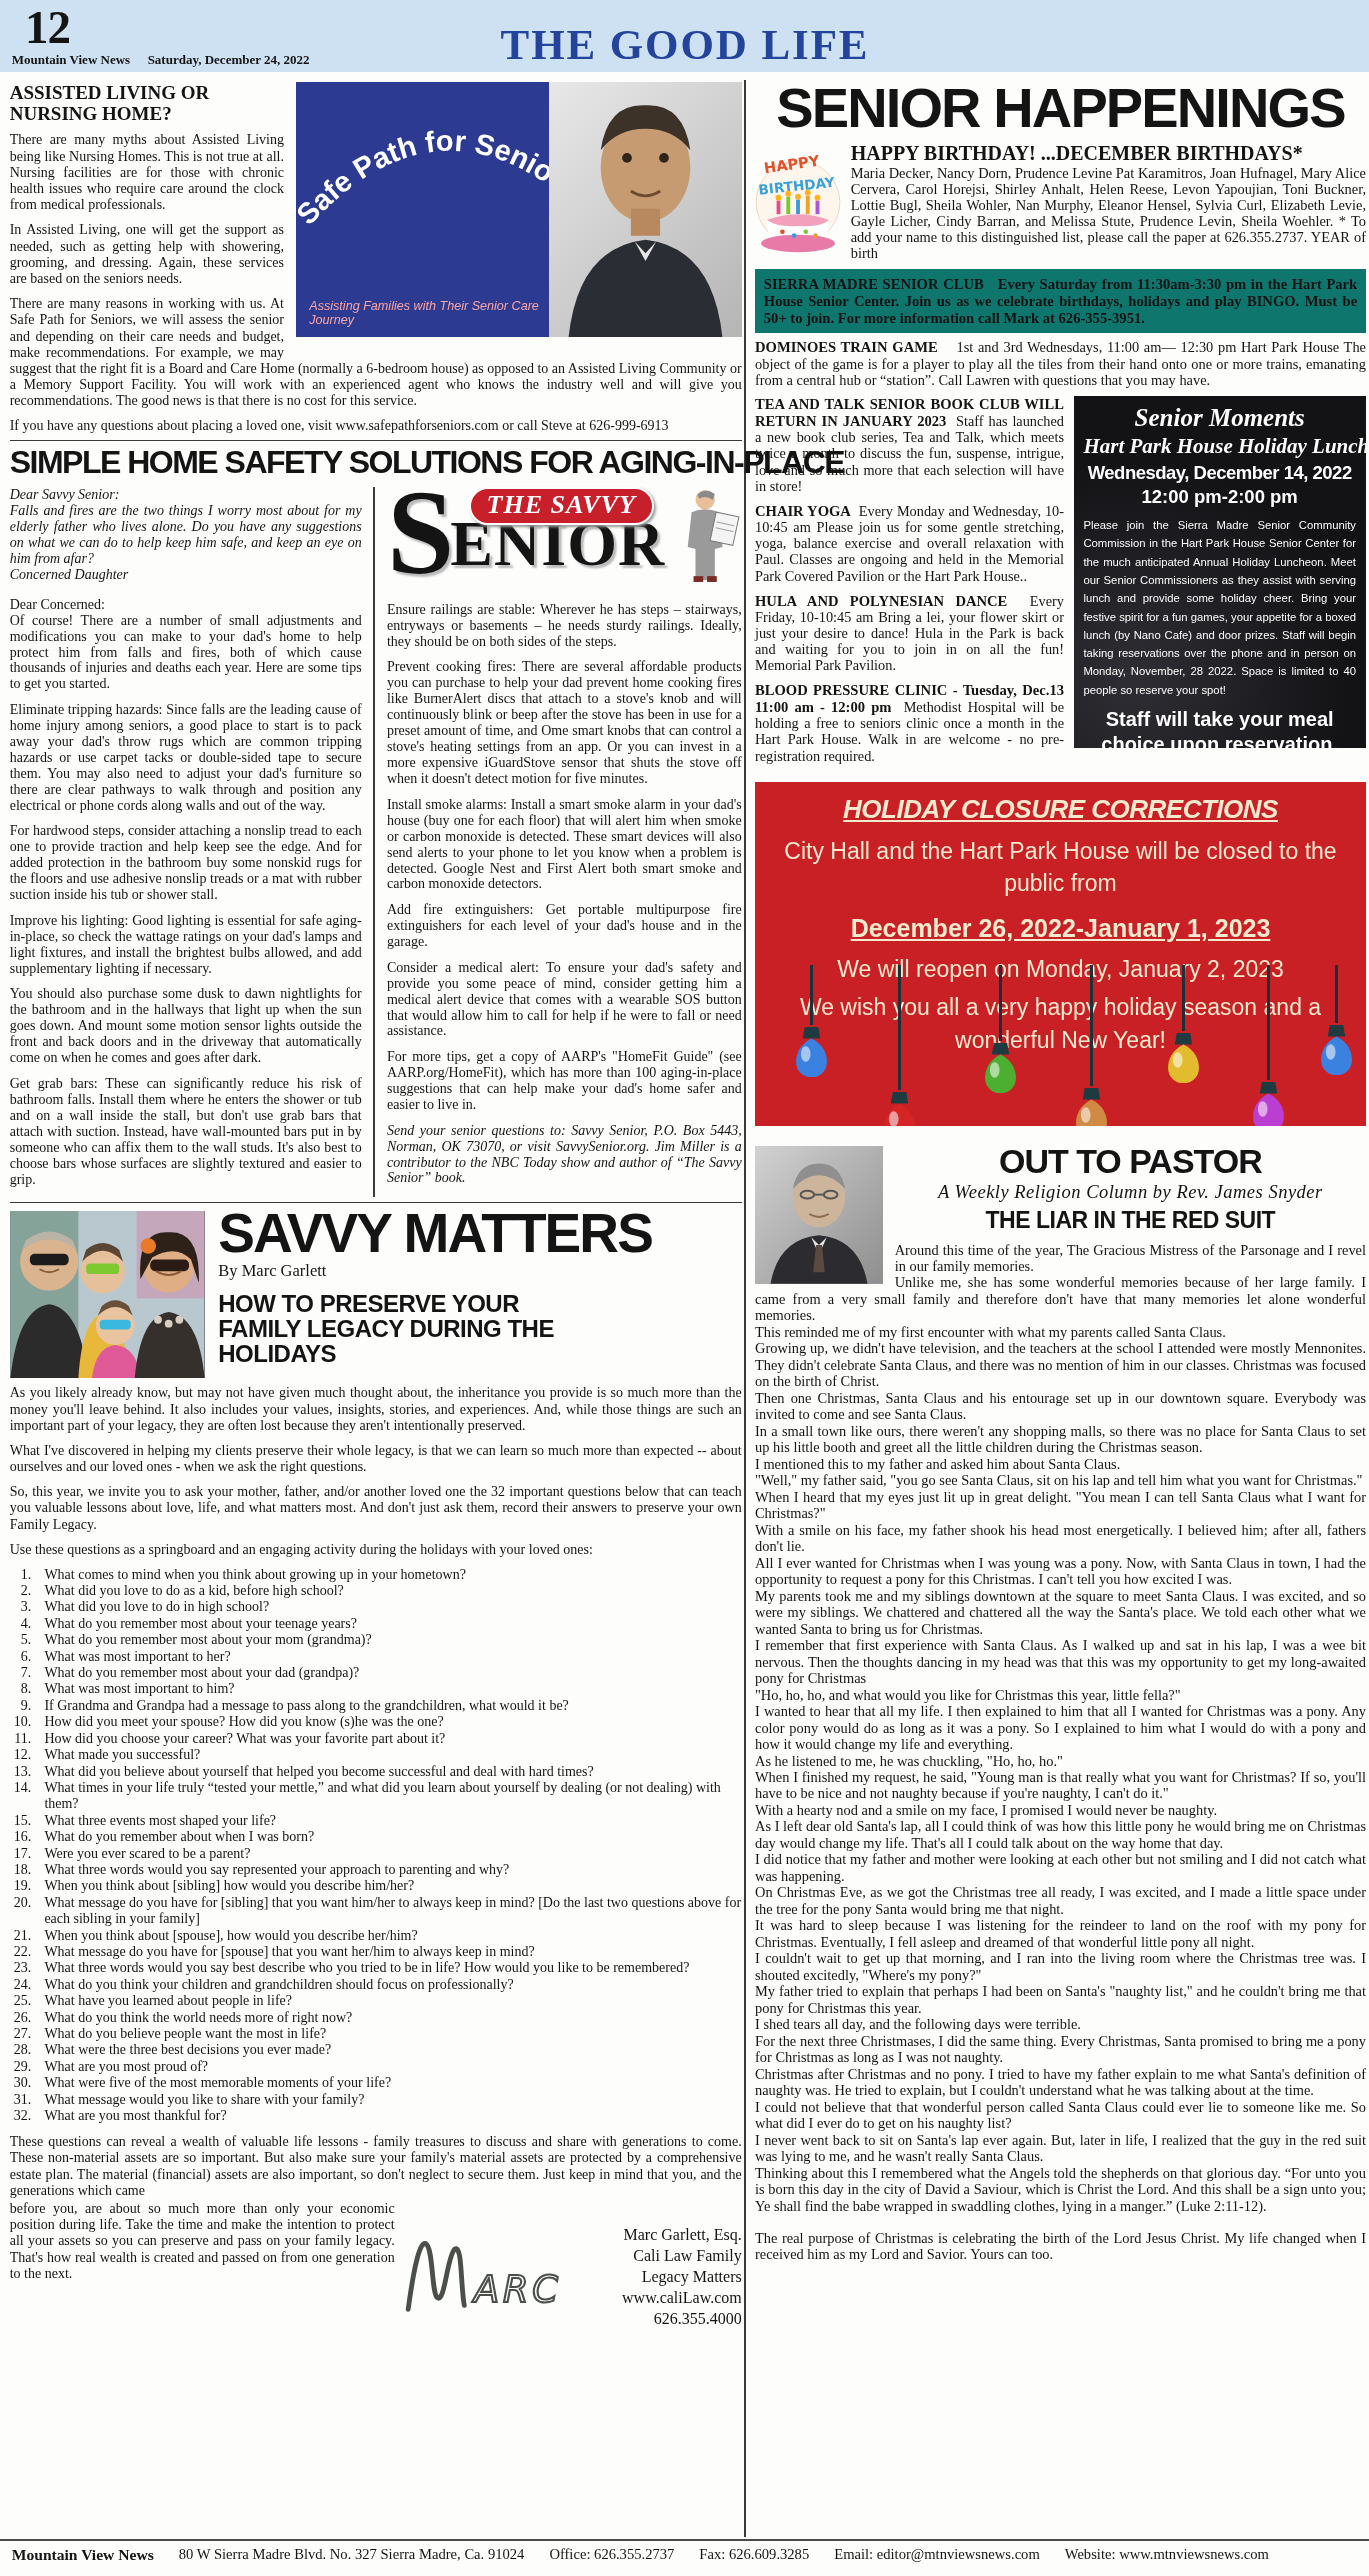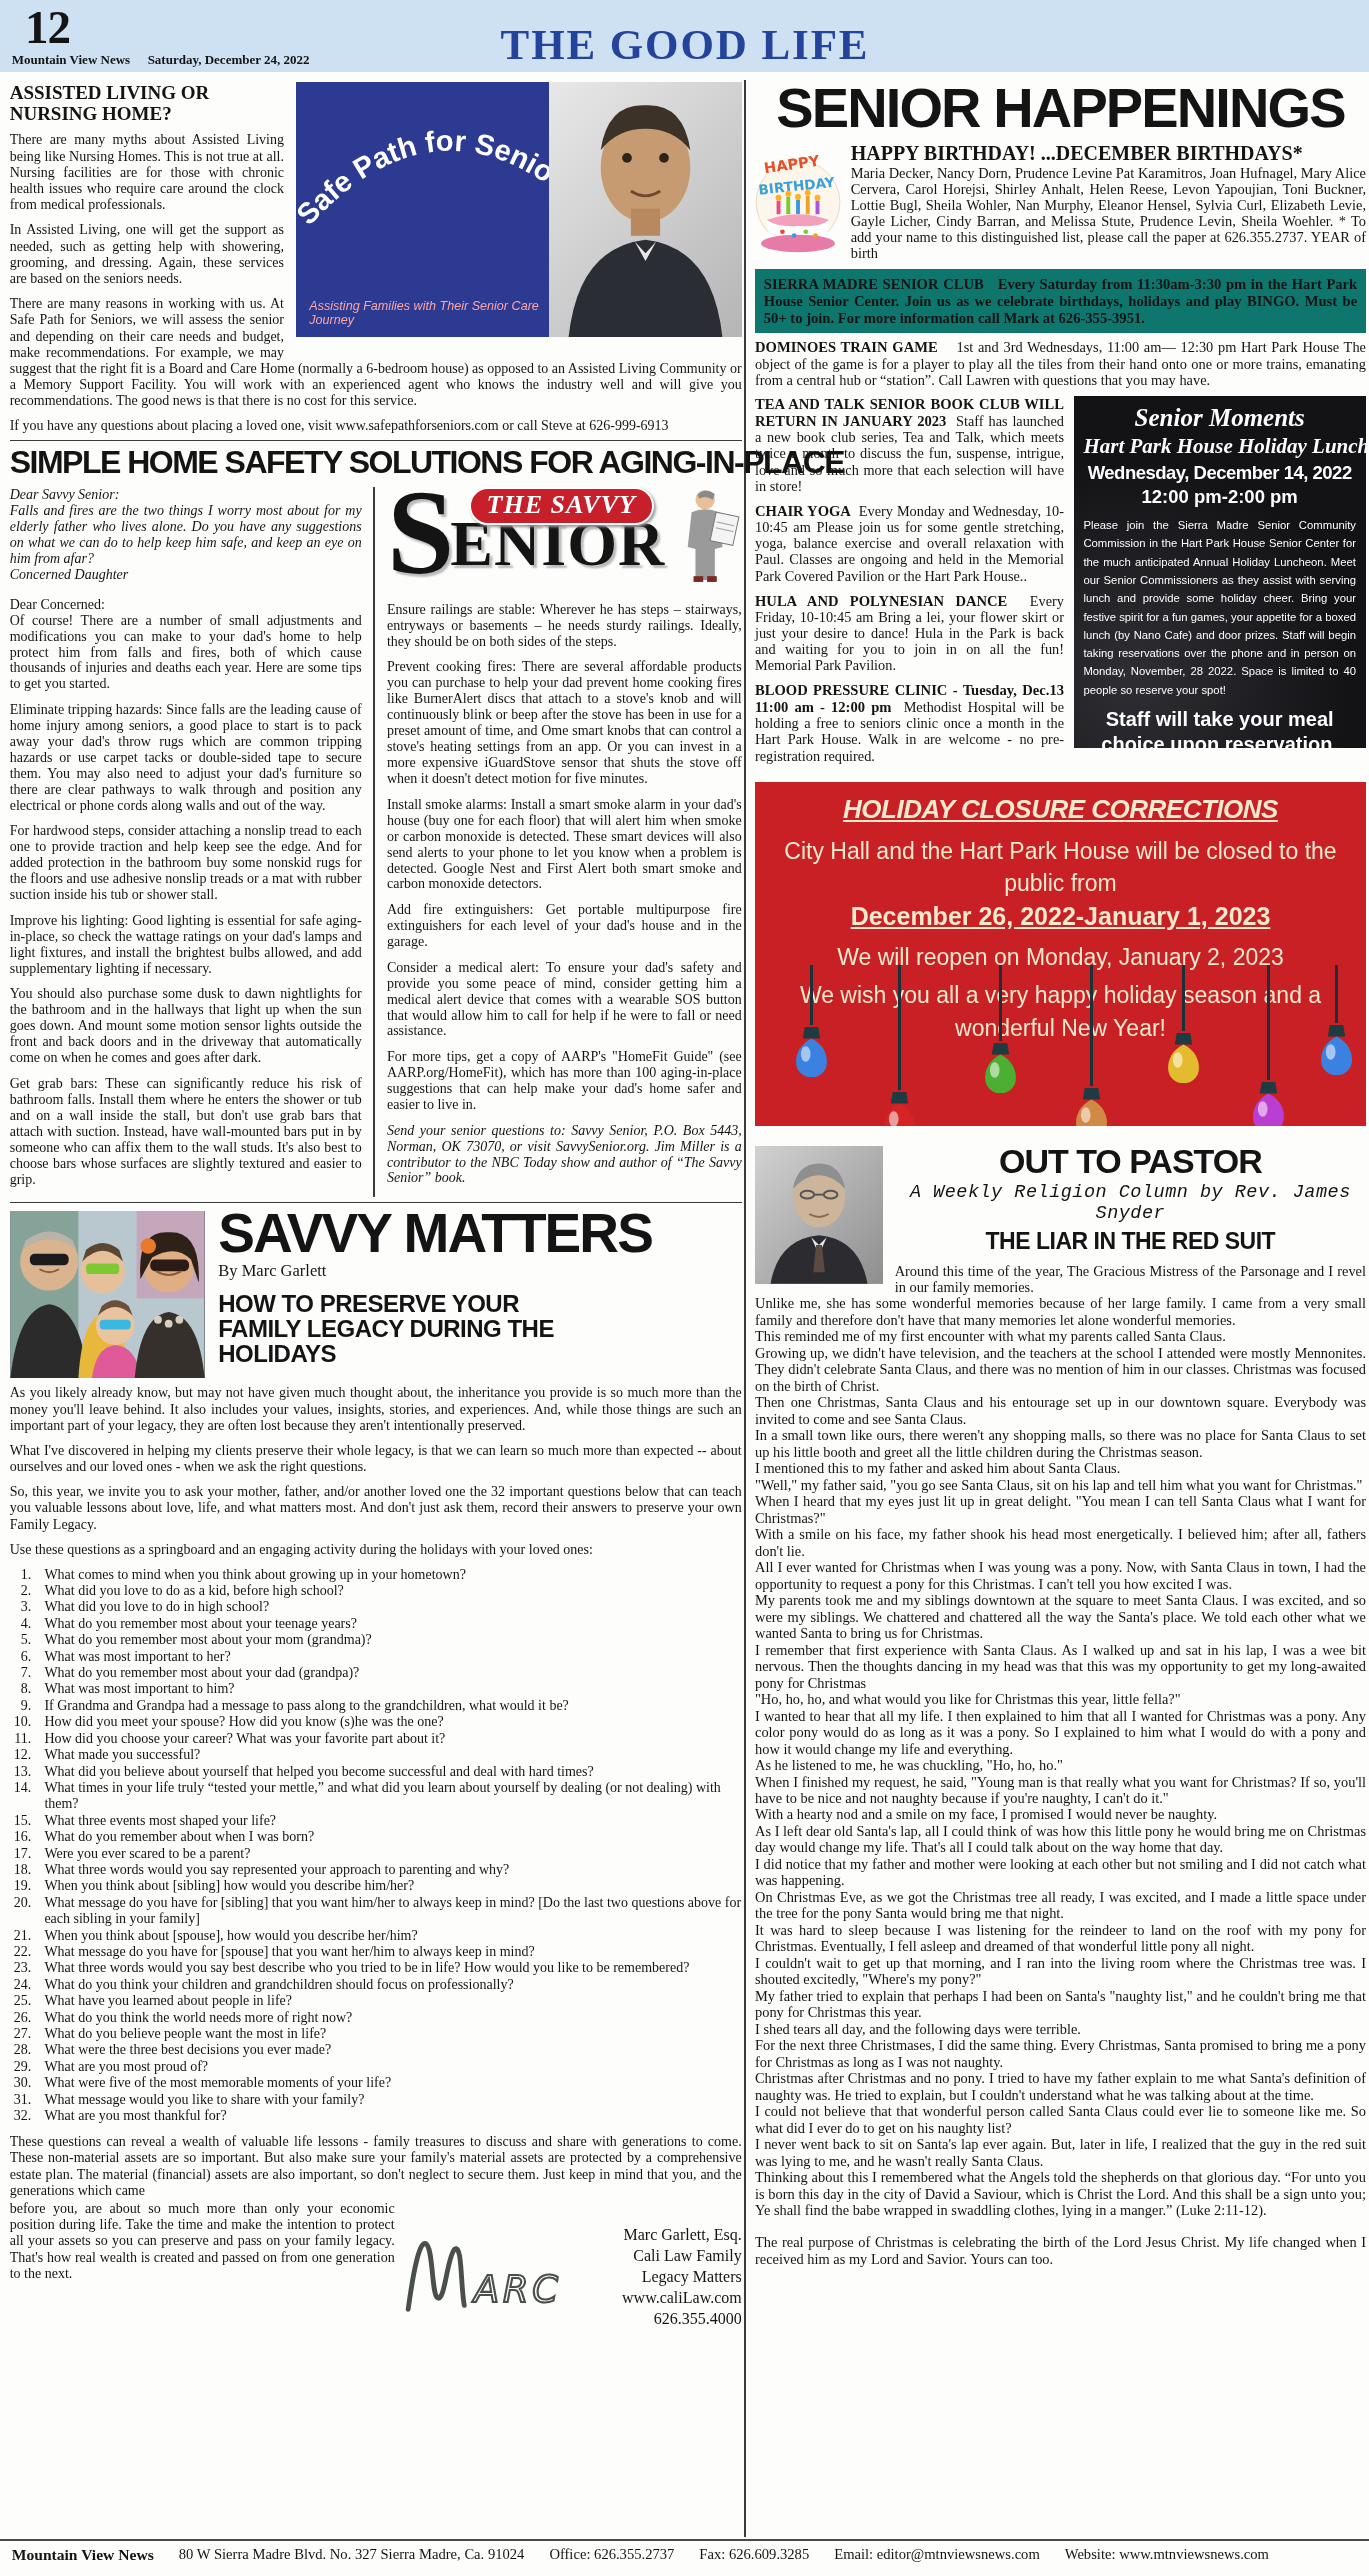--- a/index.html
+++ b/index.html
@@ -77,31 +77,31 @@
   .lunch-ad .l2 { font-style:italic; font-weight:bold; font-size:21px; white-space:nowrap; margin-top:1.9px; }
   .lunch-ad .l3 { font-family:"Liberation Sans",sans-serif; font-weight:bold; font-size:18.5px; letter-spacing:-0.5px; margin-top:3.9px; }
   .lunch-ad .l4 { font-family:"Liberation Sans",sans-serif; font-weight:bold; font-size:18.5px; margin-top:1.9px; }
   .lunch-ad .lbody { font-family:"Liberation Sans",sans-serif; font-size:11.3px; line-height:1.62; text-align:justify; margin-top:7.8px; }
   .lunch-ad .lcta { font-family:"Liberation Sans",sans-serif; font-weight:bold; font-size:20px; line-height:1.25; margin-top:7.8px; }
 
   
   .holiday { position:relative; margin-top:9.7px; width:611px; height:344px; background:#c92025; color:#f3e9cd; text-align:center; padding-top:11.7px; overflow:hidden; }
   .hol-title { font-style:italic; font-weight:bold; font-size:26px; text-decoration:underline; font-family:"Liberation Sans",sans-serif; letter-spacing:-0.5px; }
   .hol-line { font-family:"Liberation Sans",sans-serif; font-size:23px; line-height:1.42; margin-top:9.7px; }
-  .hol-dates { font-family:"Liberation Sans",sans-serif; font-weight:bold; font-size:25px; text-decoration:underline; margin-top:2px; }
+  .hol-dates { font-family:"Liberation Sans",sans-serif; font-weight:bold; font-size:25px; text-decoration:underline; margin-top:14px; }
   .hol-bulbs { position:absolute; inset:0; pointer-events:none; }
   .bulb-group { position:absolute; top:0; width:39px; }
   .bulb-line { width:2.4px; background:#1d3038; margin:0 auto; }
   .bulb-svg { display:block; margin:0 auto; }
 
   
   .pastor { margin-top:18px; }
   .pastor-photo { float:left; width:128px; height:138px; margin:1.9px 11.7px 3.9px 0; background:linear-gradient(160deg,#d9d9d9,#9a9a9a); }
   .pastor-title { font-family:"Liberation Sans",sans-serif; font-weight:bold; font-size:34px; letter-spacing:-1px; text-align:center; line-height:1.05; }
-  .pastor-sub { font-family:Liberation Mono, monospace; font-style:italic; font-size:18.5px; text-align:center; margin-top:1.9px; letter-spacing:0.5px; }
+  .pastor-sub { font-family:Liberation Serif, serif; font-style:italic; font-size:18.5px; text-align:center; margin-top:1.9px; letter-spacing:0.5px; }
   .pastor-head { font-family:"Liberation Sans",sans-serif; font-weight:bold; font-size:23px; letter-spacing:-0.5px; text-align:center; margin:3.9px 0 7.8px 0; }
   .pp { font-size:14.4px; line-height:1.145; text-align:justify; }
   .pp.last { margin-top:15.6px; }
 </style>
 </head>
 <body>
 
 <div class="header">
   <div class="page-num">12</div>
   <div class="mast-line">

